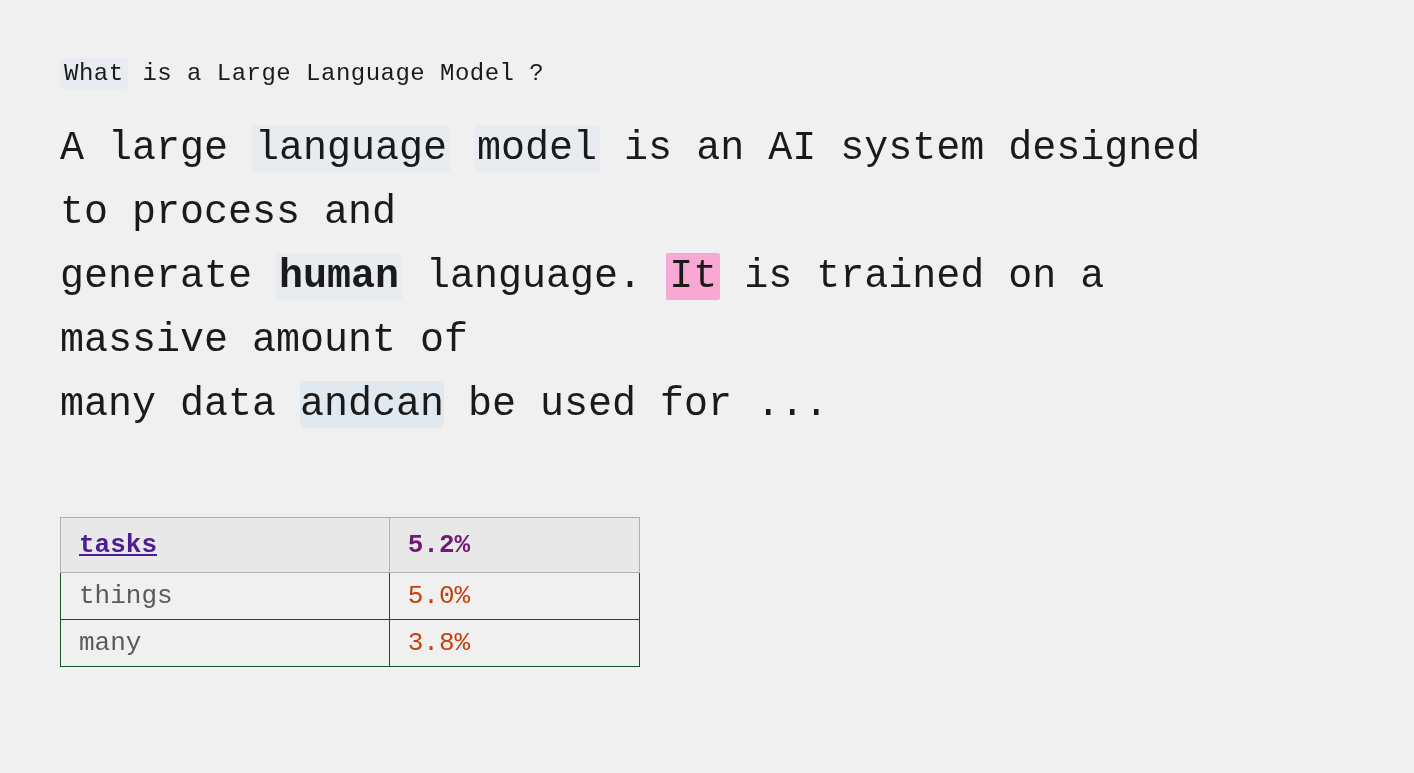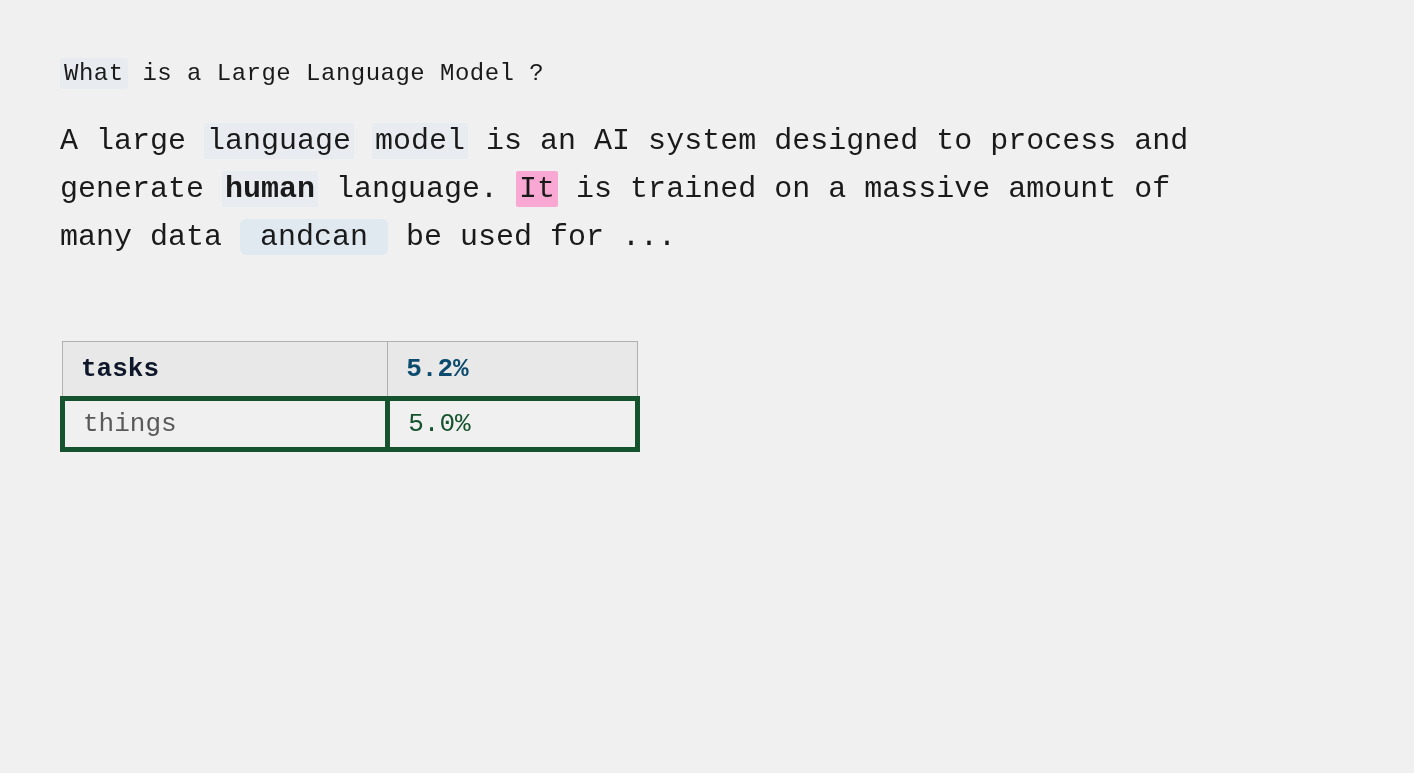--- a/index.html
+++ b/index.html
@@ -24,21 +24,21 @@
       letter-spacing: 0.02em;
     }
 
     .title .highlight-what {
       background-color: #e8ecf0;
       padding: 2px 4px;
       border-radius: 2px;
     }
 
     .description {
-      font-size: 30px;
+      font-size: 40px;
       line-height: 1.6;
       max-width: 1150px;
       margin-bottom: 80px;
     }
 
     .description .highlight-language {
       background-color: #e8ecf0;
       padding: 1px 3px;
       border-radius: 2px;
     }
@@ -57,21 +57,21 @@
 
     .description .highlight-human {
       background-color: #e8ecf0;
       padding: 1px 3px;
       border-radius: 2px;
       font-weight: bold;
     }
 
     .description .highlight-andcan {
       background-color: #e0e8f0;
-      padding: 1px 20px;
+      padding: 1px 0;
       border-radius: 6px;
     }
 
     table {
       border-collapse: collapse;
       width: 580px;
       font-size: 26px;
     }
 
     table thead tr {
@@ -79,38 +79,39 @@
     }
 
     table th {
       border: 1px solid #b0b0b0;
       padding: 12px 18px;
       text-align: left;
       font-weight: bold;
     }
 
     table td {
-      border: 5px solid #14532d;
+      border: 1px solid #14532d;
       padding: 8px 18px;
       text-align: left;
       color: #5a5a5a;
     }
 
     table thead th:first-child {
       font-weight: bold;
-      color: #0f172a;
+      color: #4c1d95;
+      text-decoration: underline;
     }
 
     table thead th:last-child {
       font-weight: bold;
-      color: #0c4a6e;
+      color: #701a75;
     }
 
     tbody tr td:last-child {
-      color: #14532d;
+      color: #c2410c;
     }
   </style>
 </head>
 <body>
 
 <h1 class="title">
   <span class="highlight-what">What</span><span> is a Large Language Model ?</span>
 </h1>
 
 <p class="description">
@@ -124,14 +125,18 @@
     <tr>
       <th>tasks</th>
       <th>5.2%</th>
     </tr>
   </thead>
   <tbody id="table-body">
   <tr>
         <td>things</td>
         <td>5.0%</td>
       </tr>
+      <tr>
+        <td>many</td>
+        <td>3.8%</td>
+      </tr>
     </tbody>
 </table>
 
 </body></html>

